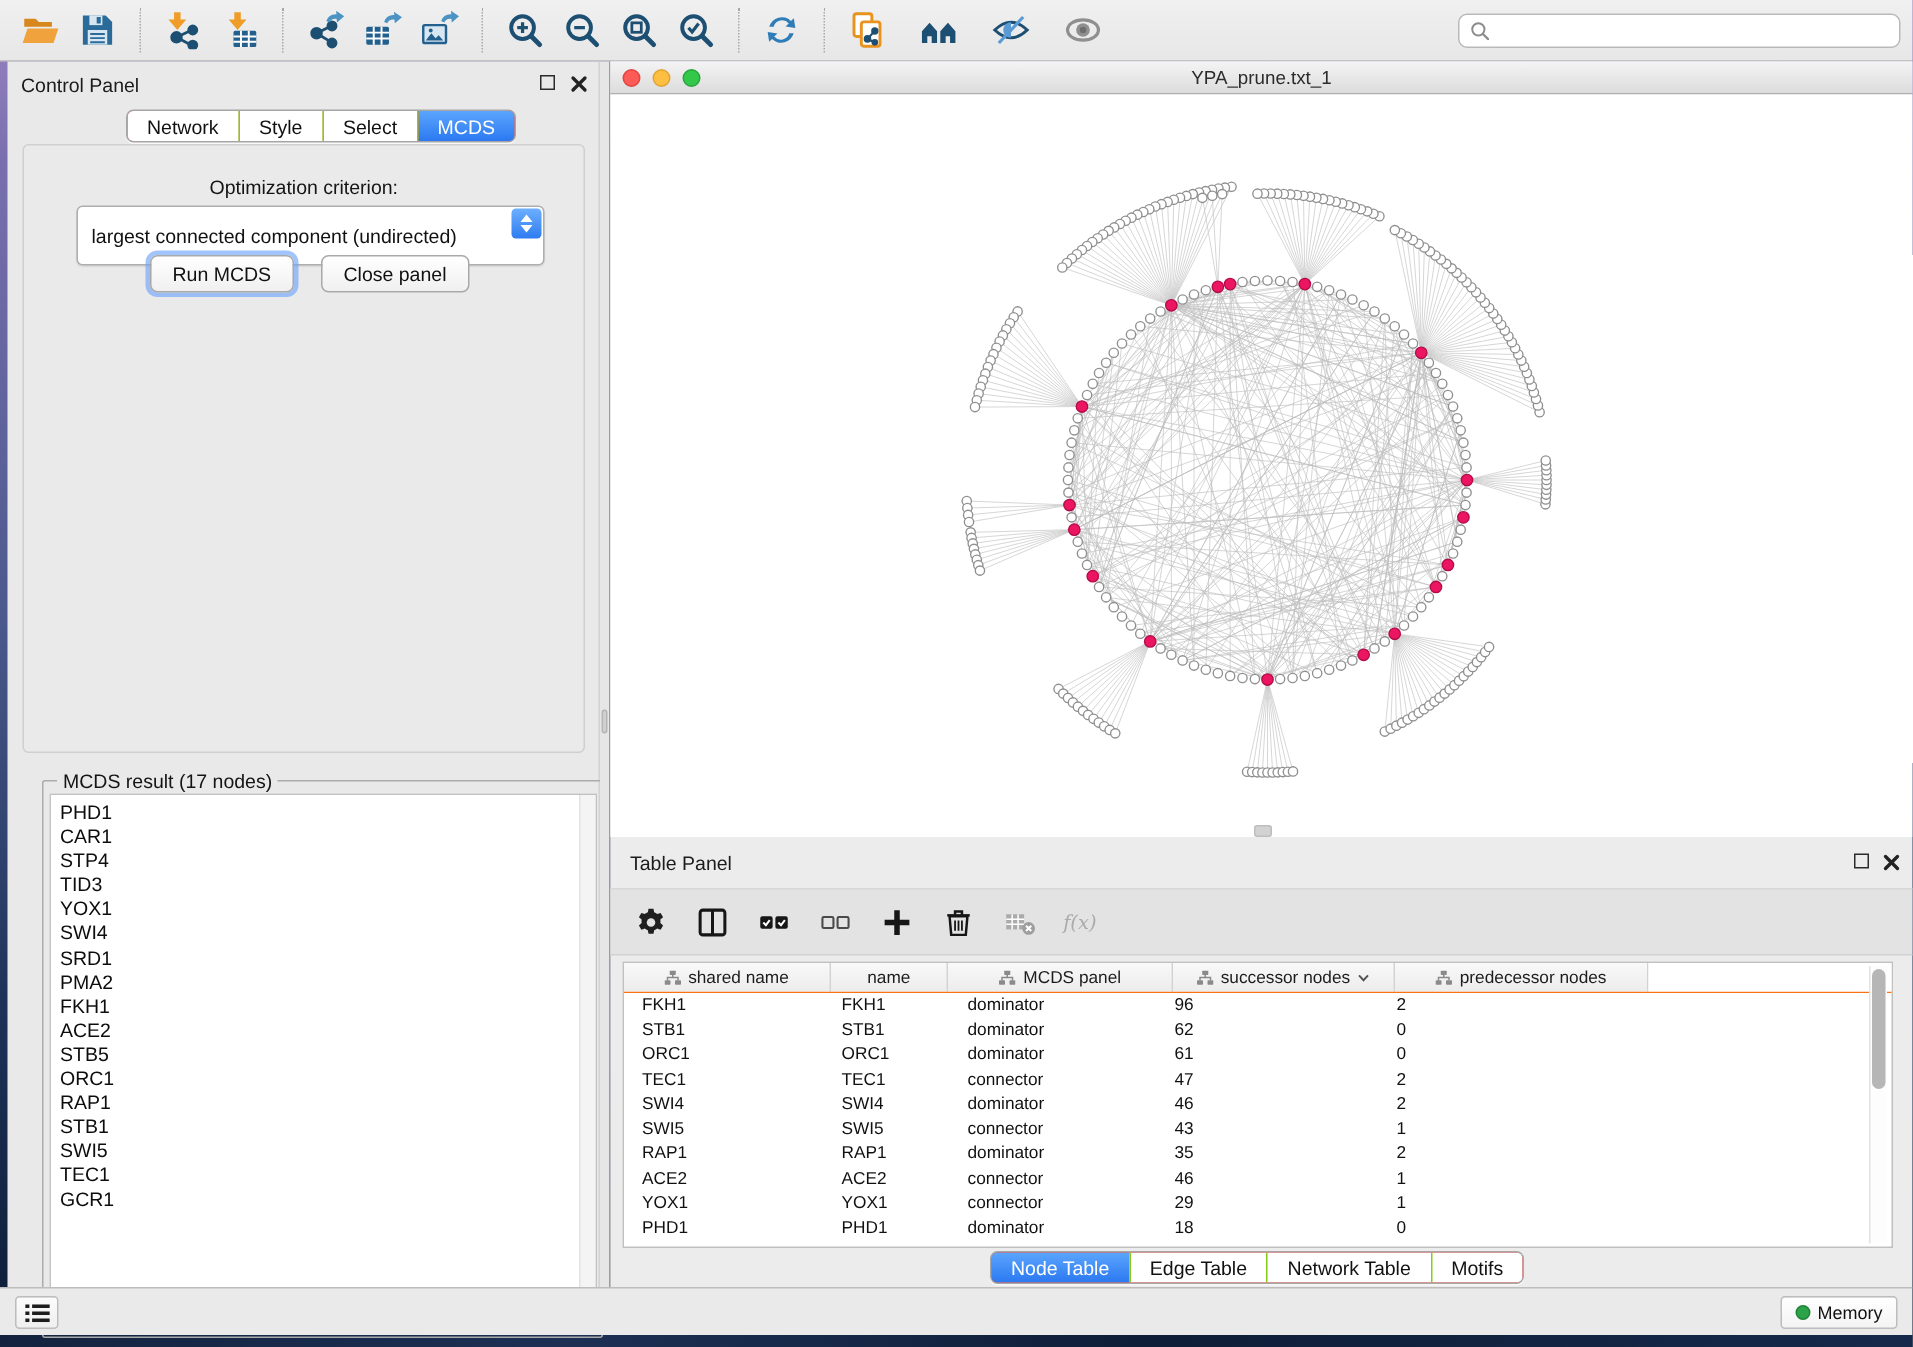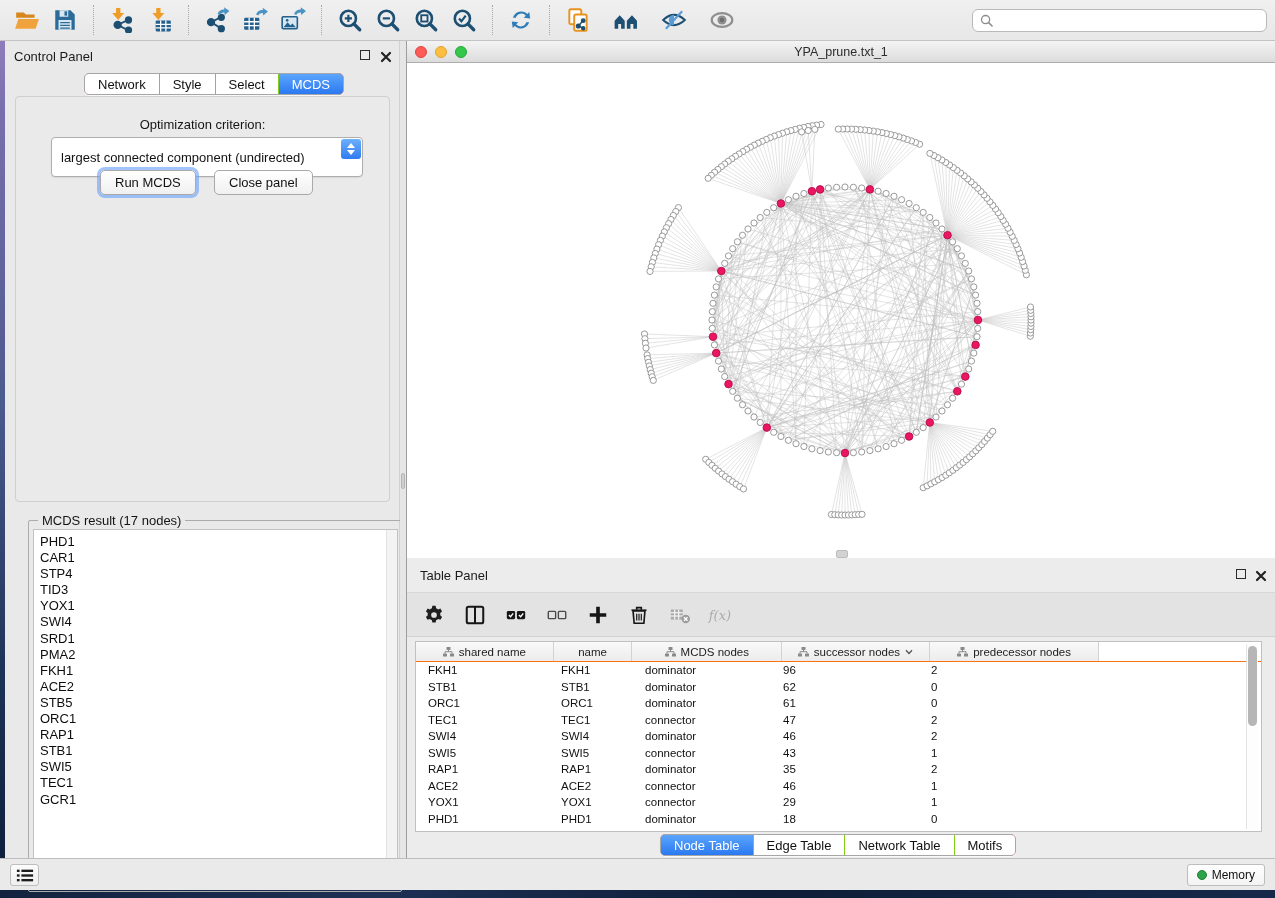--- a/index.html
+++ b/index.html
@@ -1292,21 +1292,21 @@
             </svg>
             <span>shared name</span>
           </div>
           <div class="th" style="width: 79px;">
             <span>name</span>
           </div>
           <div class="th" style="width: 150px;">
             <svg width="11" height="10">
               <use href="#sym-tree"></use>
             </svg>
-            <span>MCDS nodes</span>
+            <span>MCDS panel</span>
           </div>
           <div class="th" style="width: 148px;">
             <svg width="11" height="10">
               <use href="#sym-tree"></use>
             </svg>
             <span>successor nodes</span>
             <svg width="8" height="6">
               <use href="#sym-chevron-down"></use>
             </svg>
           </div>

